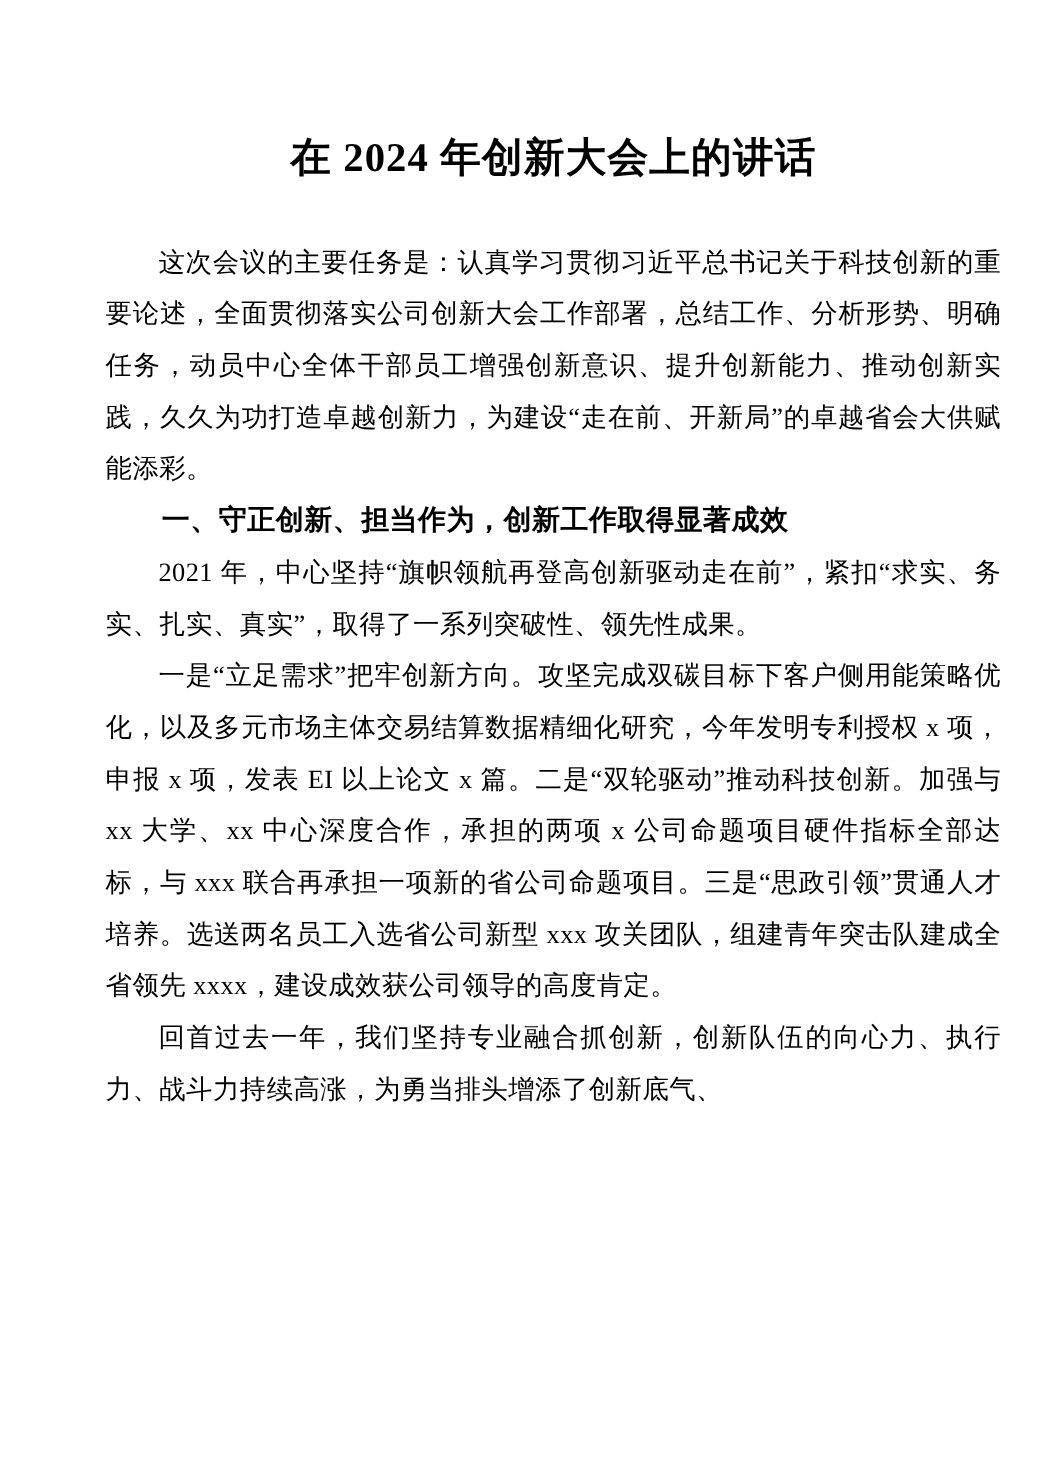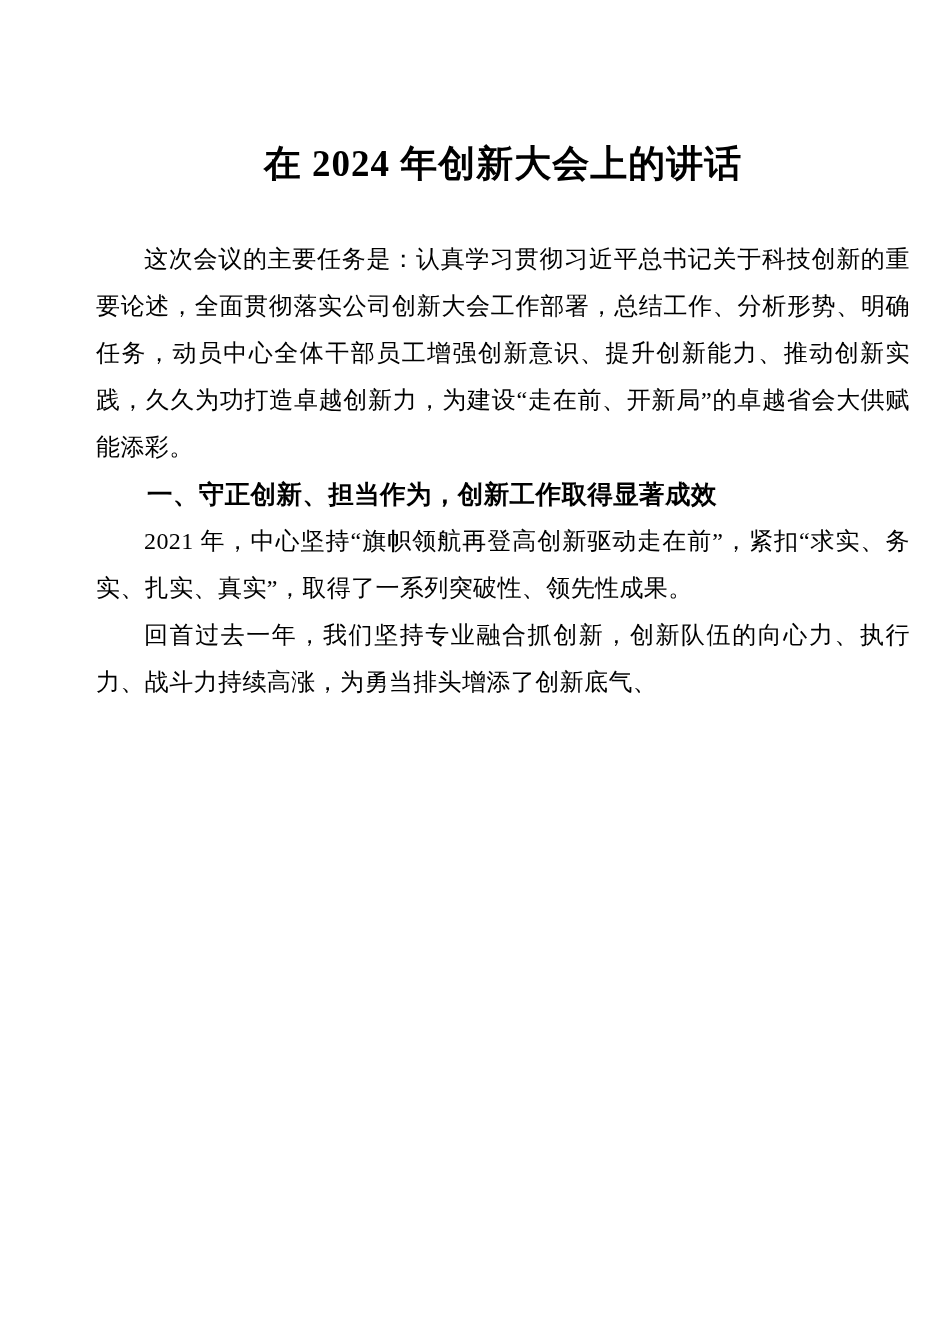--- a/index.html
+++ b/index.html
@@ -13,21 +13,20 @@
     font-family: "Liberation Serif", "DejaVu Serif", serif;
     color: #000000;
     overflow: hidden;
   }
   .page {
     width: 950px;
     height: 984px;
     box-sizing: border-box;
     padding: 118px 40px 40px 96px;
     position: relative;
-    margin-top: 20px;
   }
   .doc-title {
     text-align: center;
     font-family: "Liberation Serif", "DejaVu Serif", serif;
     font-weight: bold;
     font-size: 37px;
     letter-spacing: 1px;
     line-height: 1.4;
     margin: 0 0 46px 0;
   }
@@ -41,30 +40,31 @@
     letter-spacing: 0.4px;
     font-family: "Liberation Serif", "DejaVu Serif", serif;
   }
   .heading {
     font-size: 25.5px;
     line-height: 47px;
     text-indent: 2em;
     margin: 0;
     font-weight: bold;
     letter-spacing: 0.4px;
-    font-family: Liberation Sans, sans-serif;
+    font-family: Liberation Mono, monospace;
   }
 </style>
 </head>
 <body>
 
 <div class="page">
   <h1 class="doc-title">在 2024 年创新大会上的讲话</h1>
 
   <p class="para">这次会议的主要任务是：认真学习贯彻习近平总书记关于科技创新的重要论述，全面贯彻落实公司创新大会工作部署，总结工作、分析形势、明确任务，动员中心全体干部员工增强创新意识、提升创新能力、推动创新实践，久久为功打造卓越创新力，为建设“走在前、开新局”的卓越省会大供赋能添彩。</p>
 
   <p class="heading">一、守正创新、担当作为，创新工作取得显著成效</p>
 
   <p class="para">2021 年，中心坚持“旗帜领航再登高创新驱动走在前”，紧扣“求实、务实、扎实、真实”，取得了一系列突破性、领先性成果。</p>
 
+  <p class="para">一是“立足需求”把牢创新方向。攻坚完成双碳目标下客户侧用能策略优化，以及多元市场主体交易结算数据精细化研究，今年发明专利授权 x 项，申报 x 项，发表 EI 以上论文 x 篇。二是“双轮驱动”推动科技创新。加强与 xx 大学、xx 中心深度合作，承担的两项 x 公司命题项目硬件指标全部达标，与 xxx 联合再承担一项新的省公司命题项目。三是“思政引领”贯通人才培养。选送两名员工入选省公司新型 xxx 攻关团队，组建青年突击队建成全省领先 xxxx，建设成效获公司领导的高度肯定。</p>
 
   <p class="para">回首过去一年，我们坚持专业融合抓创新，创新队伍的向心力、执行力、战斗力持续高涨，为勇当排头增添了创新底气、</p>
 </div>
 
 </body></html>

